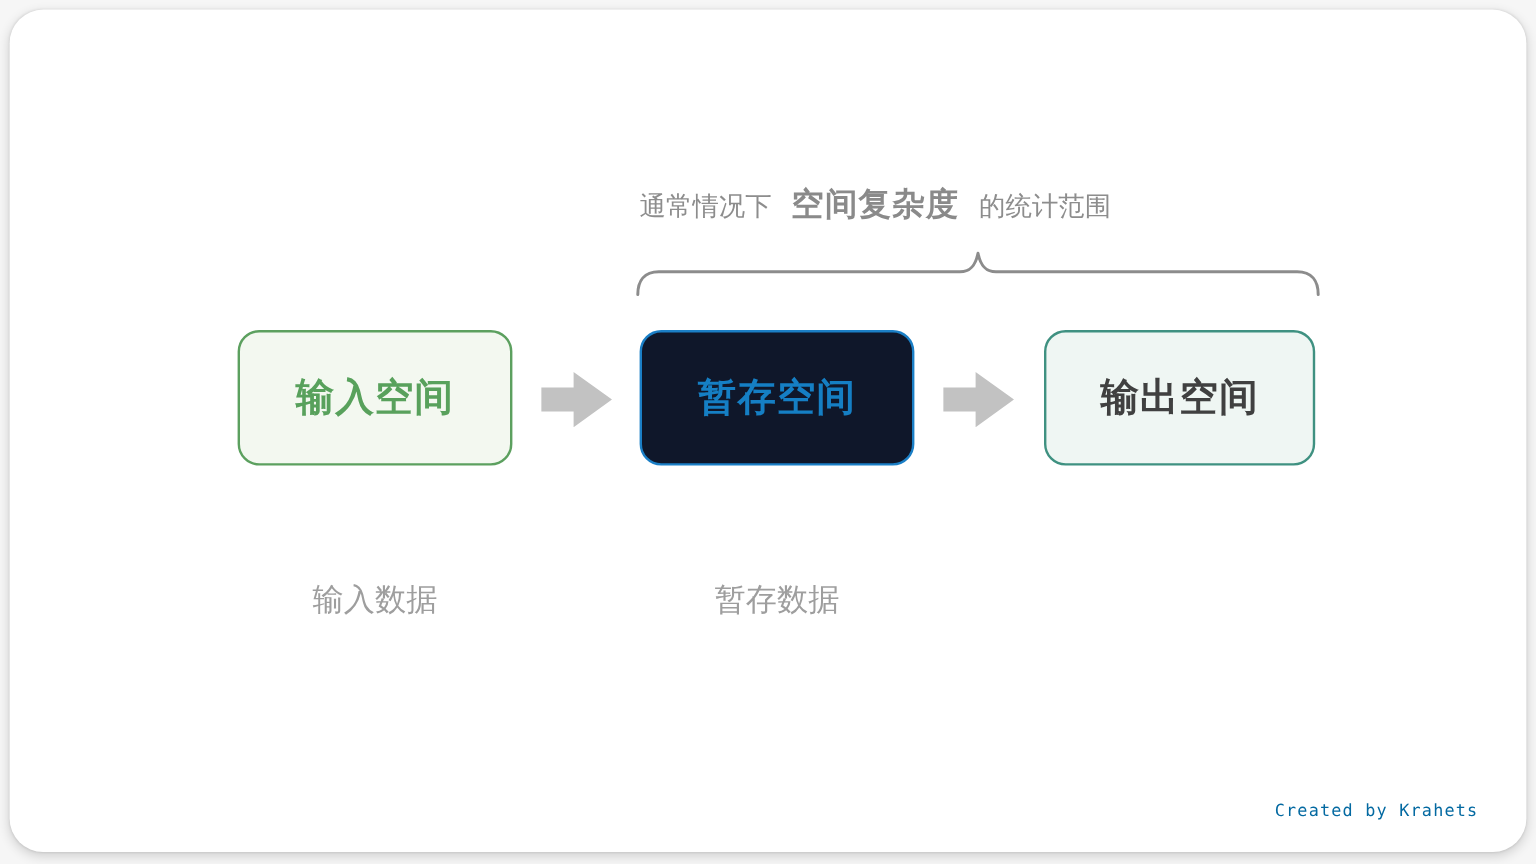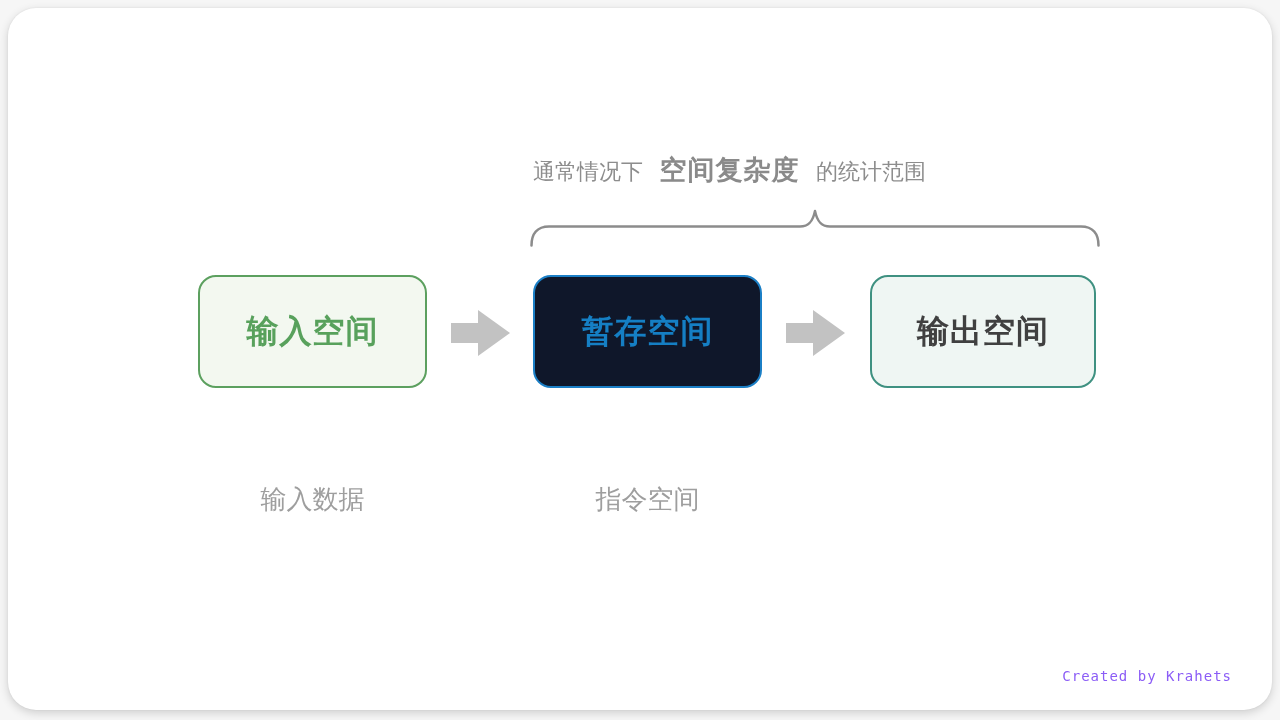--- a/index.html
+++ b/index.html
@@ -70,21 +70,21 @@
   .note-col-1 { left: 190px; width: 229px; }
   .note-col-2 { left: 525px; width: 229px; }
   .note-col-3 { left: 862px; width: 226px; }
   
   .watermark {
     position: absolute;
     right: 40px; bottom: 26px;
     font-family: "DejaVu Sans Mono", "Liberation Mono", monospace;
     font-size: 14px;
     letter-spacing: 1px;
-    color: #8b5cf6;
+    color: #0369a1;
   }
 </style>
 </head>
 <body>
 
 <div class="stage">
   <div class="card">
 
     <div class="caption">
       <span class="seg">通常情况下</span>
@@ -114,20 +114,20 @@
 
     <div class="space-box box-output">
       <span>输出空间</span>
     </div>
 
     <div class="note-col note-col-1">
       <div>输入数据</div>
     </div>
 
     <div class="note-col note-col-2">
-      <div>指令空间</div>
+      <div>暂存数据</div>
     </div>
 
 
     <div class="watermark">Created by Krahets</div>
 
   </div>
 </div>
 
 </body></html>

